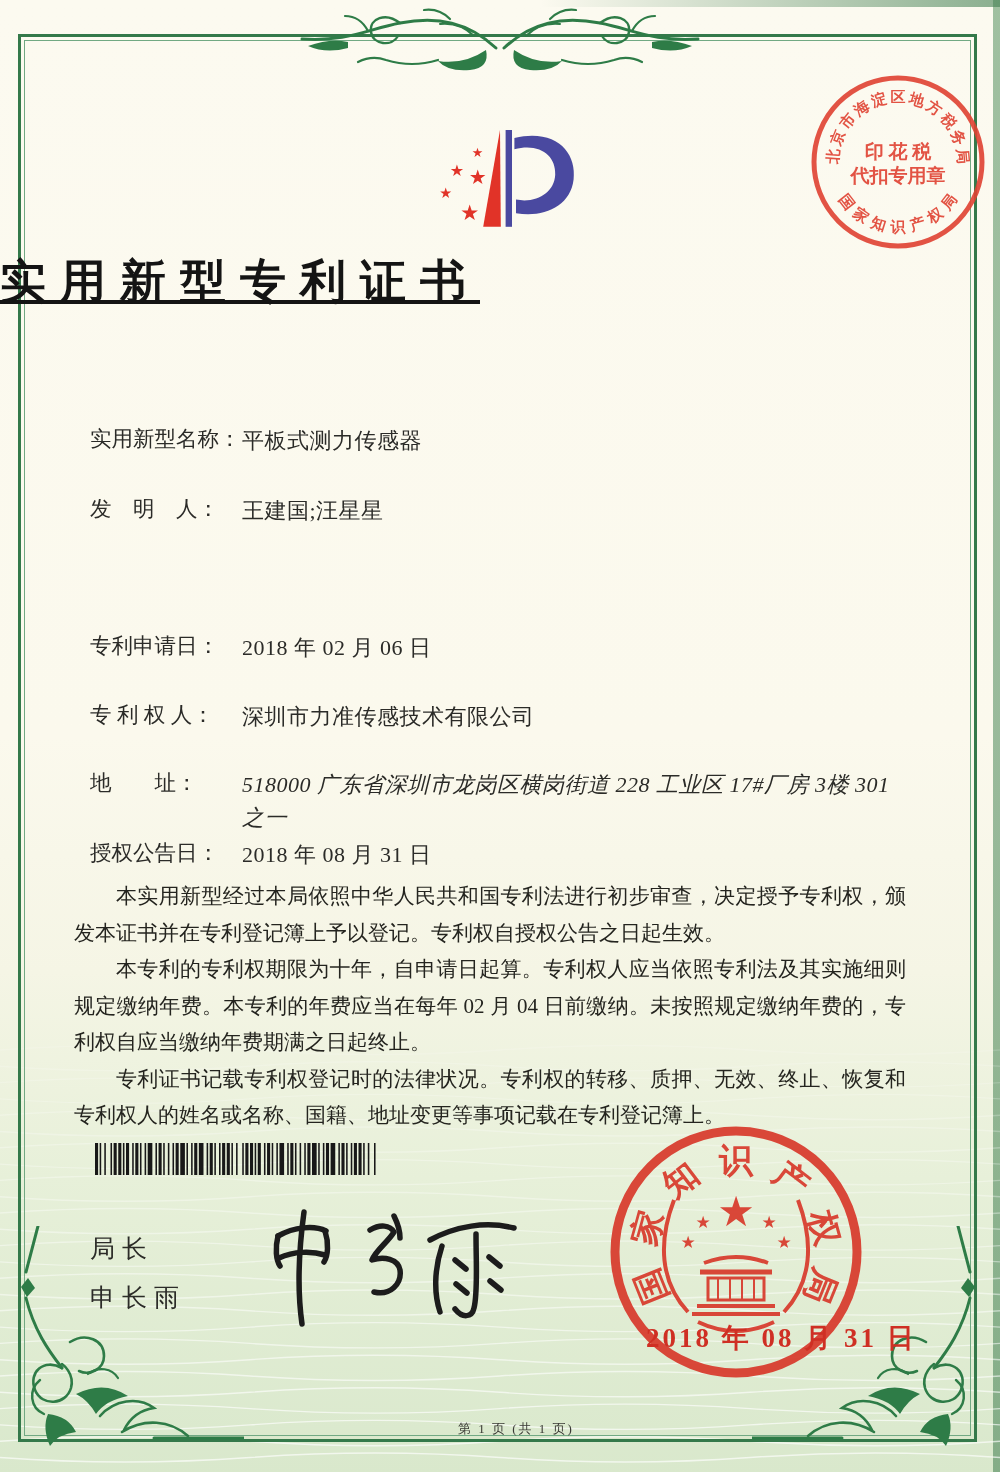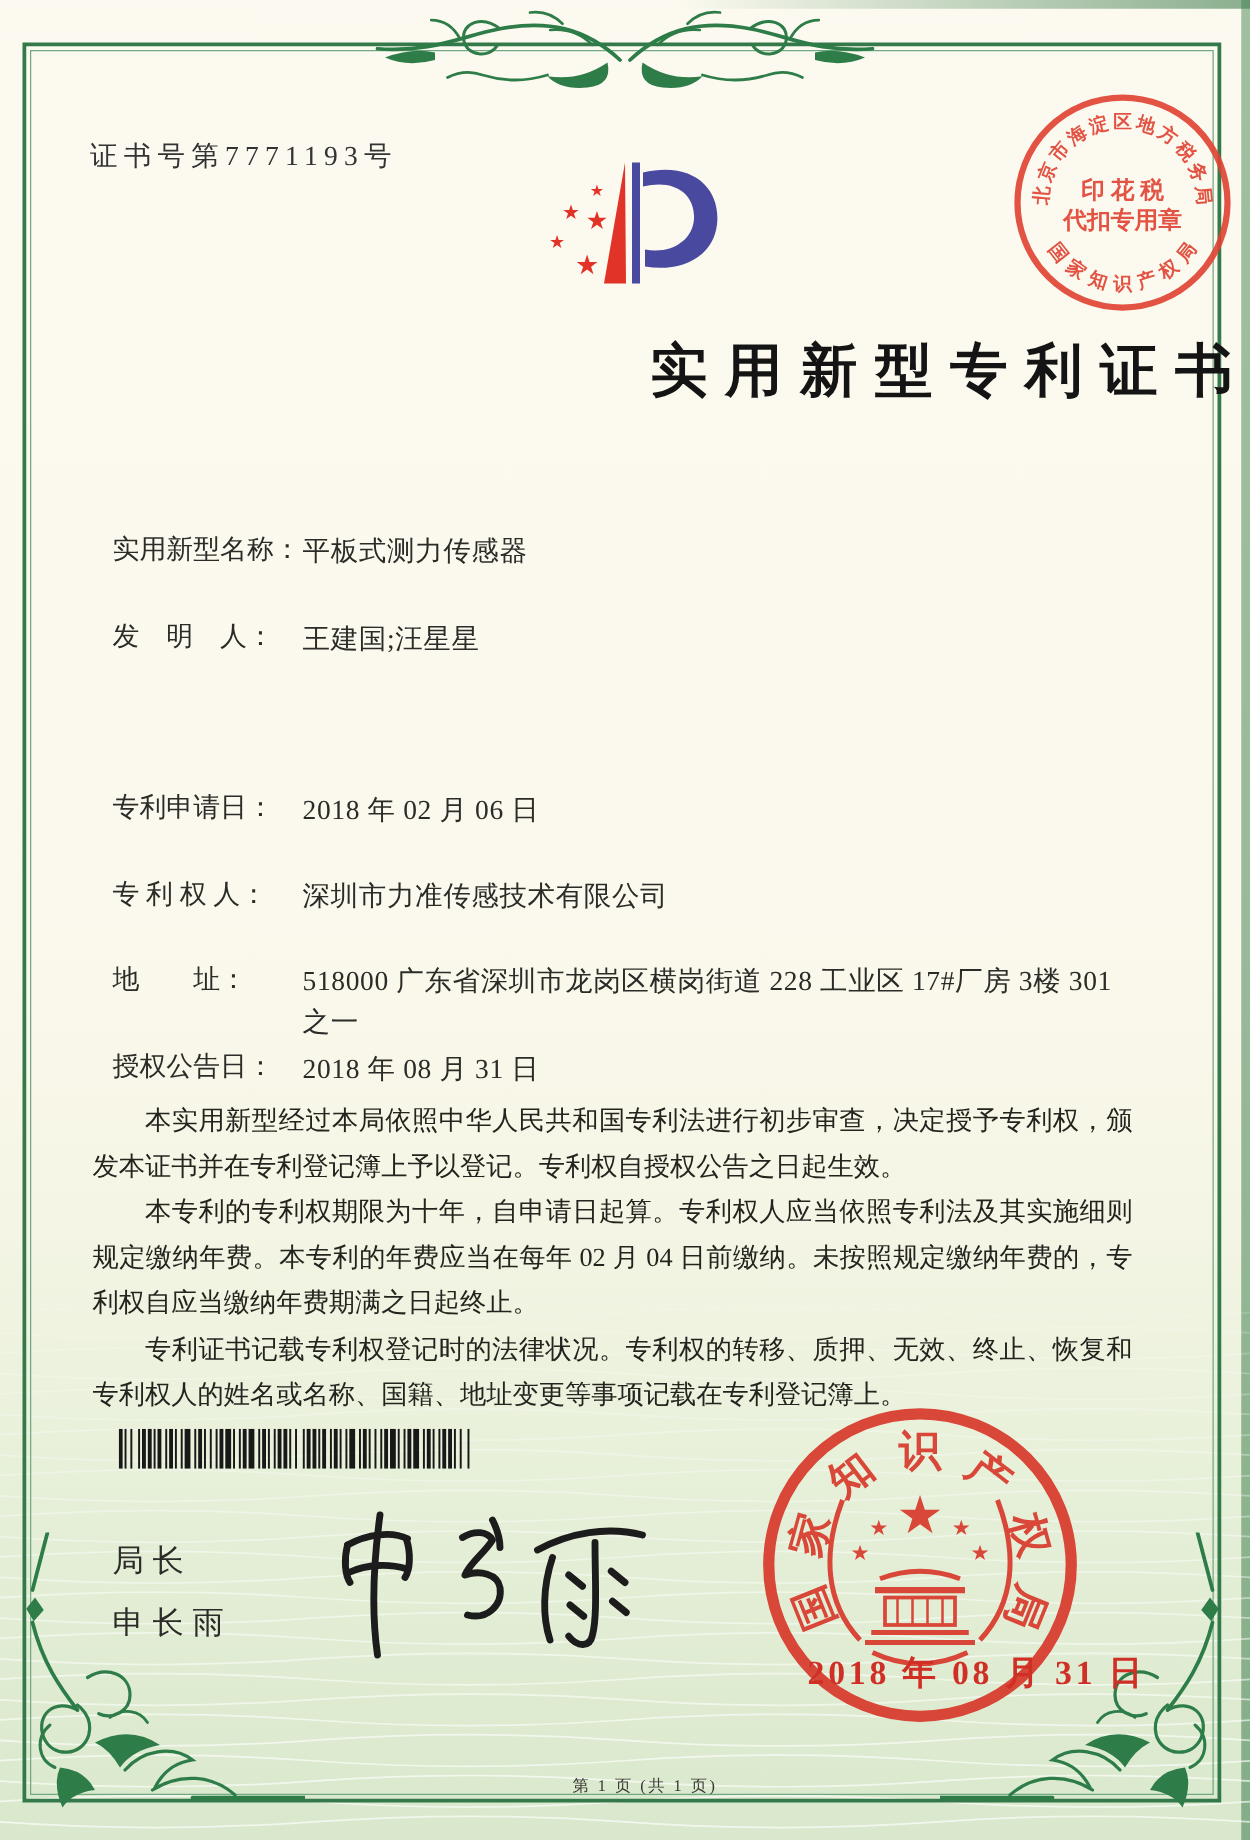--- a/index.html
+++ b/index.html
@@ -15,27 +15,27 @@
   .waves{position:absolute;left:0;top:1042px;width:1000px;height:430px;pointer-events:none;}
   .frame{position:absolute;left:18px;top:34px;right:23px;bottom:30px;
     border:3px solid #34794a;}
   .frame::before{content:"";position:absolute;inset:3px;border:1px solid #71a983;}
   .ornament-top{position:absolute;top:2px;left:300px;width:400px;height:80px;}
   .corner{position:absolute;bottom:6px;width:240px;height:240px;}
   .corner-left{left:4px;}
   .corner-right{right:8px;}
   .cert-no{position:absolute;left:72px;top:110px;font-size:22px;letter-spacing:5px;color:#333;}
   .logo{position:absolute;left:420px;top:110px;width:176px;height:136px;}
-  .title{position:absolute;left:0;top:266px;width:100%;text-align:right;
-    font-size:46px;font-weight:700;letter-spacing:14px;color:#141414;}
+  .title{position:absolute;left:0;top:251px;width:100%;text-align:left;
+    font-size:46px;font-weight:700;letter-spacing:14px;color:#141414;text-decoration:underline;}
   .fields{position:absolute;left:90px;top:424px;width:834px;height:470px;font-size:22px;}
   .frow{position:absolute;left:0;width:100%;}
   .flabel{display:inline-block;width:152px;font-size:21.5px;vertical-align:top;white-space:nowrap;}
   .fvalue{display:inline-block;letter-spacing:.5px;vertical-align:top;line-height:33px;}
-  .fvalue-wrap{width:648px;}
+  .fvalue-wrap{width:648px;font-style:italic;}
   .grantno{position:absolute;left:505px;top:0;white-space:nowrap;}
   .paras{position:absolute;left:74px;top:878px;width:832px;}
   .paras p{margin:0;text-indent:2em;font-size:21px;line-height:36.5px;text-align:justify;color:#24241f;}
   .barcode{position:absolute;left:95px;top:1143px;width:282px;height:32px;}
   .sig-title{position:absolute;left:90px;top:1232px;font-size:25px;letter-spacing:7px;}
   .sig-name{position:absolute;left:90px;top:1281px;font-size:25px;letter-spacing:7px;}
   .signature{position:absolute;left:252px;top:1198px;width:290px;height:135px;}
   .stamp-office{position:absolute;left:600px;top:1122px;width:272px;height:268px;color:#d8392b;opacity:.92;}
   .stamp-date{position:absolute;left:646px;top:1320px;font-size:27px;font-weight:700;
     color:#cf2f24;letter-spacing:3px;white-space:nowrap;}
@@ -111,21 +111,20 @@
       <path class="green-stroke" stroke-width="3" d="M150,212 L240,212"></path>
       <path class="green-fill" d="M44,188 q20,2 28,18 q-18,2 -26,14 q-8,-18 -2,-32 z"></path>
       <path class="green-stroke" stroke-width="2.4" d="M36,154 c-12,10 -10,28 4,34"></path>
       <path class="green-stroke" stroke-width="2.2" d="M84,148 c10,-8 24,-6 30,4"></path>
     </g>
   </svg>
   <svg class="corner corner-right" viewBox="0 0 240 240">
     <use href="#cornerArt" transform="translate(240,0) scale(-1,1)"></use>
   </svg>
 
-  <div class="cert-no">证书号第7771193号</div>
 
   <svg class="logo" viewBox="0 0 220 140">
     <g fill="#e13328">
       <path d="M100,10 L79,131 L101,131 Z"></path>
       <text x="72" y="44" font-size="16" text-anchor="middle">★</text>
       <text x="46" y="67" font-size="20" text-anchor="middle">★</text>
       <text x="72" y="77" font-size="25" text-anchor="middle">★</text>
       <text x="32" y="95" font-size="18" text-anchor="middle">★</text>
       <text x="62" y="122" font-size="27" text-anchor="middle">★</text>
     </g>

